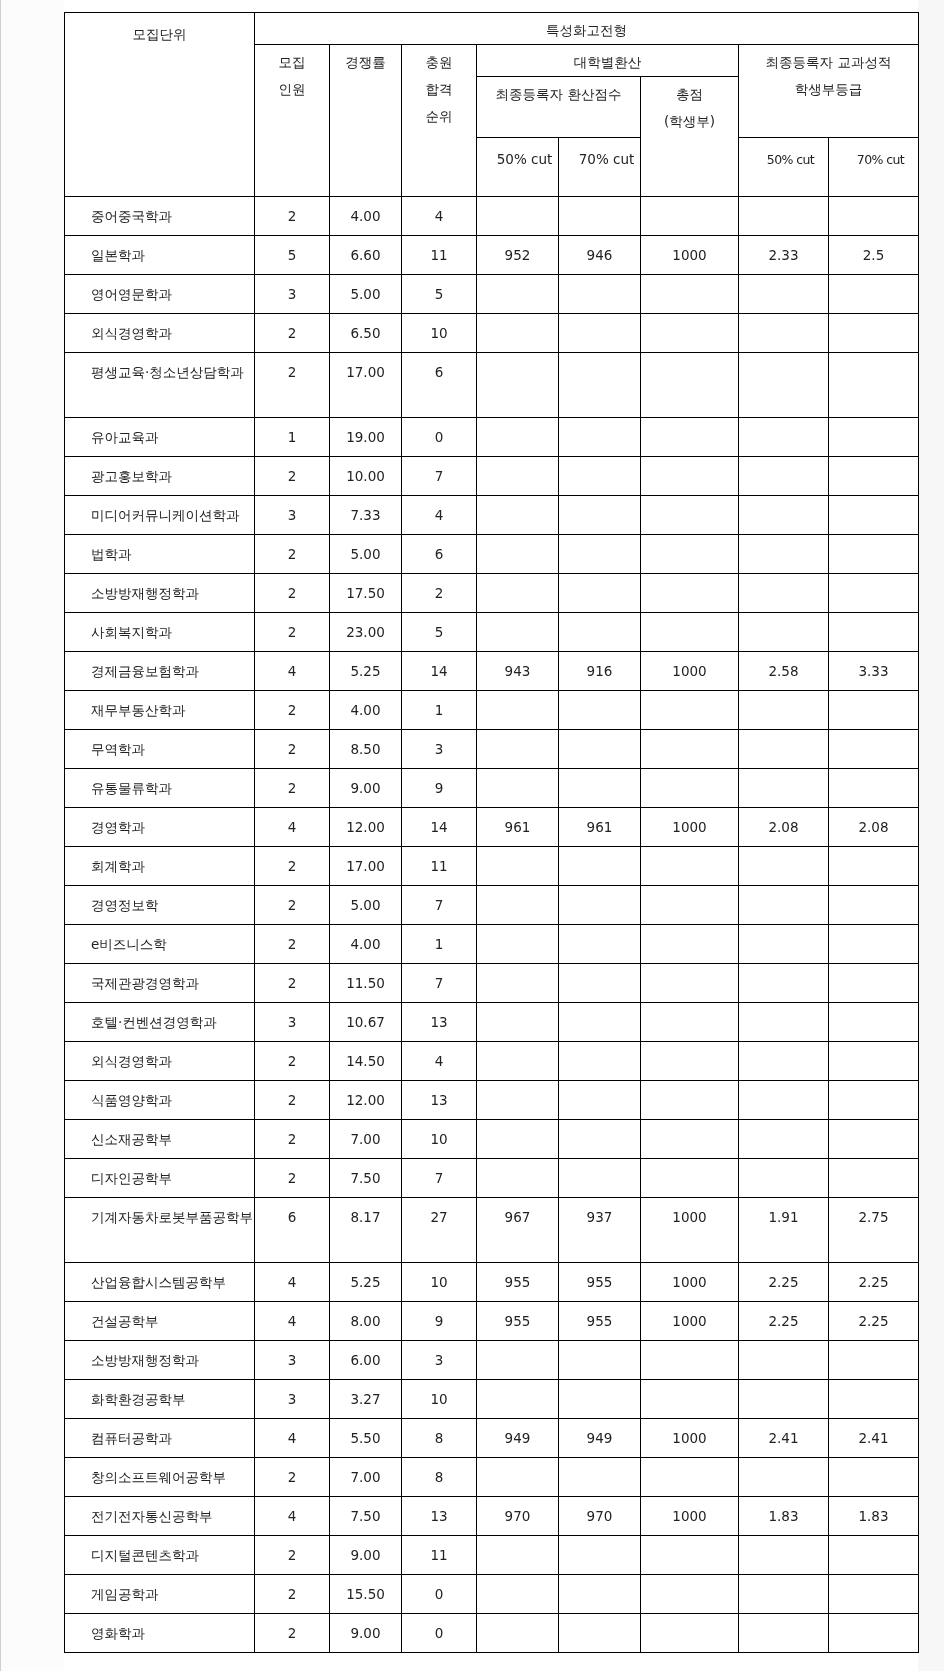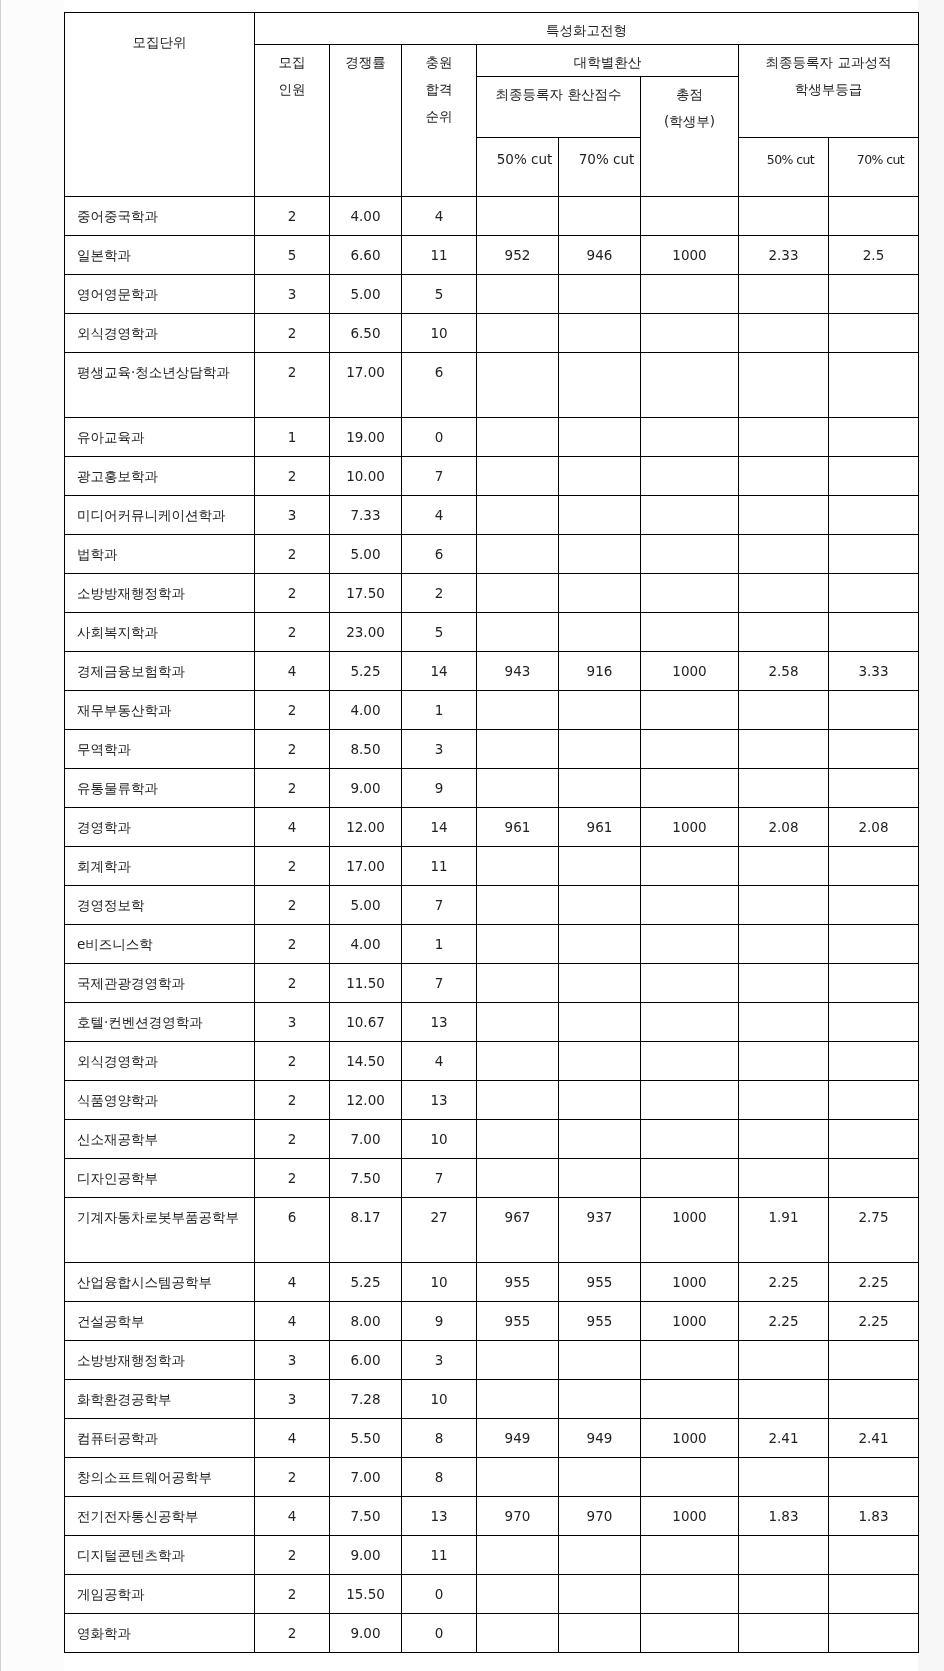--- a/index.html
+++ b/index.html
@@ -23,25 +23,25 @@
     font-size: 13.5px;
   }
   td, th {
     border: 1.5px solid #000;
     font-weight: normal;
     vertical-align: top;
     padding: 0;
   }
   th { text-align: center; line-height: 27px; }
   .h-main { height: 27px; padding-top: 4px; }
-  .h-unit { padding-top: 16px; margin-top: 36px; }
+  .h-unit { padding-top: 8px; margin-top: 36px; }
   .h-sub { padding-top: 4px; margin-left: 32px; }
   .h-cut { height: 50px; padding-top: 8px; padding-left: 14px; }
   .h-cut.small { font-size: 12.5px; letter-spacing: -0.6px; }
-  td.name { text-align: left; padding-left: 12px; }
+  td.name { text-align: left; padding-left: 26px; }
   td { height: 38px; line-height: 38px; text-align: center; }
   tr.tall td.name { line-height: 34px; padding-top: 2px; height: 62px; }
   tr.tall td { height: 64px; line-height: 38px; margin-top: 10px; }
 </style>
 </head>
 <body>
 
 <div class="left-edge"></div>
 <div class="content"></div>
 <div class="right-gutter"></div>
@@ -410,21 +410,21 @@
     <td>3</td>
     <td></td>
     <td></td>
     <td></td>
     <td></td>
     <td></td>
   </tr>
       <tr>
     <td class="name">화학환경공학부</td>
     <td>3</td>
-    <td>7.28</td>
+    <td>3.27</td>
     <td>10</td>
     <td></td>
     <td></td>
     <td></td>
     <td></td>
     <td></td>
   </tr>
       <tr>
     <td class="name">컴퓨터공학과</td>
     <td>4</td>

